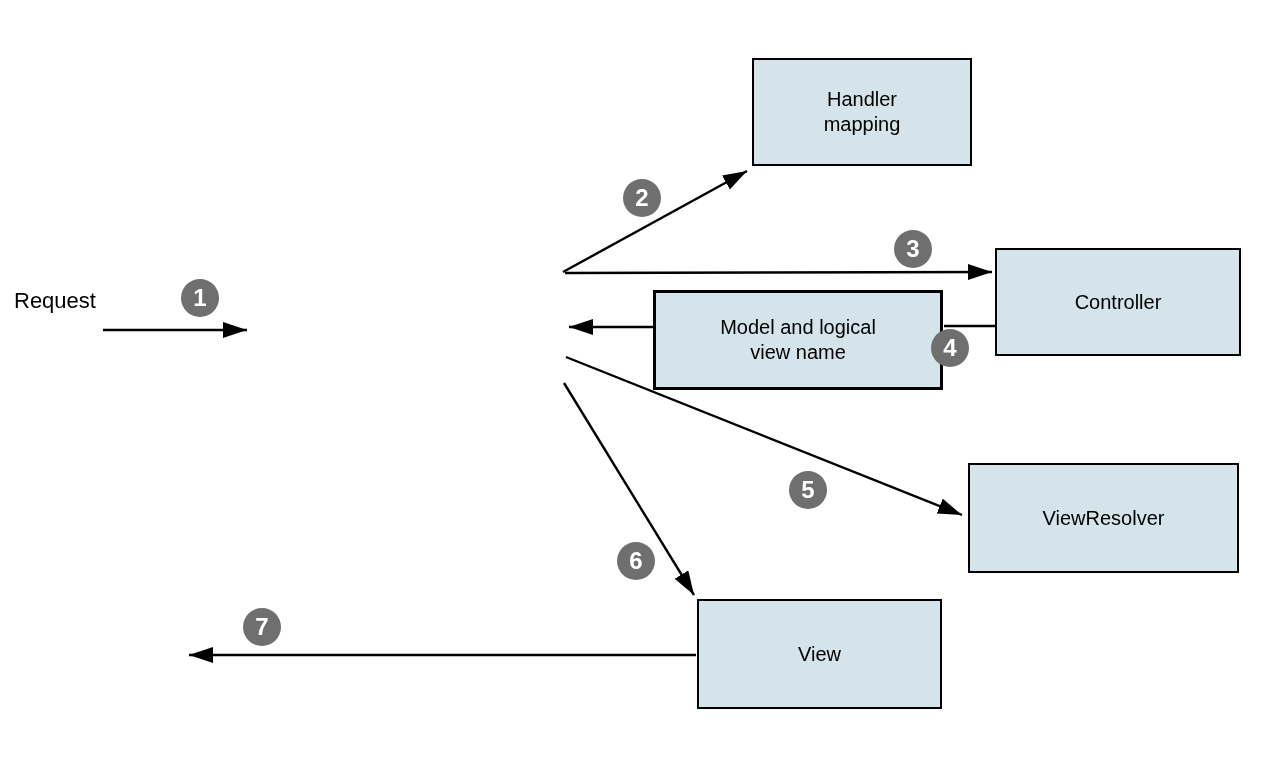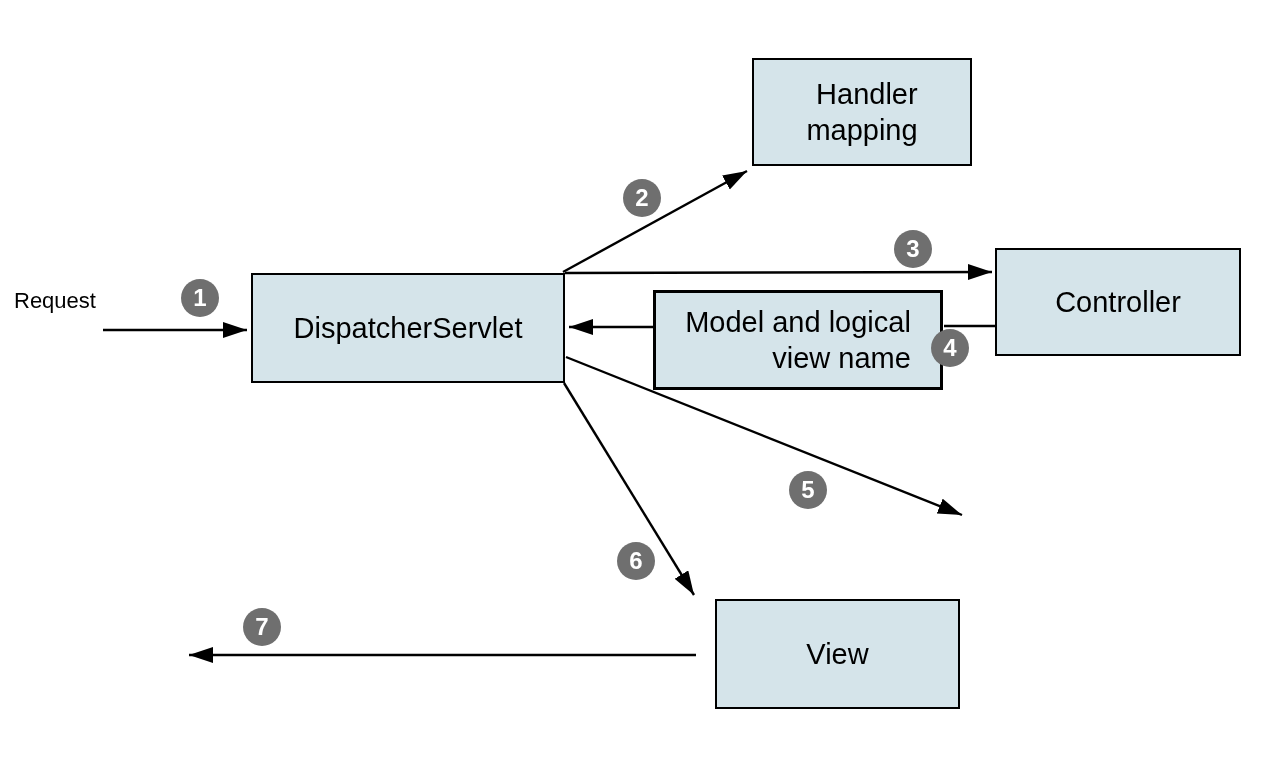--- a/index.html
+++ b/index.html
@@ -4,21 +4,21 @@
 <style>
   html,body{margin:0;padding:0;background:#fff;}
   .canvas{
     position:relative;width:1280px;height:782px;background:#ffffff;
     font-family:"Liberation Sans", sans-serif;overflow:hidden;
   }
   .arrows{position:absolute;left:0;top:0;width:1280px;height:782px;}
   .node{
     position:absolute;display:flex;align-items:center;justify-content:center;
     background:#d5e4ea;border:2.5px solid #000;box-sizing:border-box;
-    font-size:29px;color:#000;text-align:right;white-space:pre-line;line-height:1.25;
+    font-size:20px;color:#000;text-align:center;white-space:pre-line;line-height:1.25;
   }
   .flow-label{
     position:absolute;font-size:22px;color:#000;white-space:nowrap;
   }
   .badge{
     position:absolute;width:38px;height:38px;border-radius:50%;
     background:#6f6f6f;color:#fff;display:flex;align-items:center;justify-content:center;
     font-size:24px;font-weight:bold;line-height:1;
   }
 </style>
@@ -46,29 +46,29 @@
     <line x1="566" y1="357" x2="962" y2="515" stroke="#000" stroke-width="2.4" marker-end="url(#ah)"></line>
 
     <line x1="564" y1="383" x2="694" y2="595" stroke="#000" stroke-width="2.4" marker-end="url(#ah)"></line>
 
     <line x1="696" y1="655" x2="189" y2="655" stroke="#000" stroke-width="2.4" marker-end="url(#ah)"></line>
   </svg>
 
   <div class="node" style="left:752px;top:58px;width:220px;height:108px;">Handler
 mapping</div>
 
-  <div class="node" style="left:251px;top:273px;width:314px;height:110px;">DispatcherServlet</div>
 
   <div class="node" style="left:995px;top:248px;width:246px;height:108px;">Controller</div>
 
   <div class="node" style="left:653px;top:290px;width:290px;height:100px;border-width:3px;">Model and logical
 view name</div>
 
+  <div class="node" style="left:968px;top:463px;width:271px;height:110px;">ViewResolver</div>
 
-  <div class="node" style="left:697px;top:599px;width:245px;height:110px;margin-left:18px;">View</div>
+  <div class="node" style="left:697px;top:599px;width:245px;height:110px;">View</div>
 
   <div class="flow-label" style="left:14px;top:288px;">Request</div>
 
 
   <div class="badge" style="left:181px;top:279px;">1</div>
   <div class="badge" style="left:623px;top:179px;">2</div>
   <div class="badge" style="left:894px;top:230px;">3</div>
   <div class="badge" style="left:931px;top:329px;">4</div>
   <div class="badge" style="left:789px;top:471px;">5</div>
   <div class="badge" style="left:617px;top:542px;">6</div>

